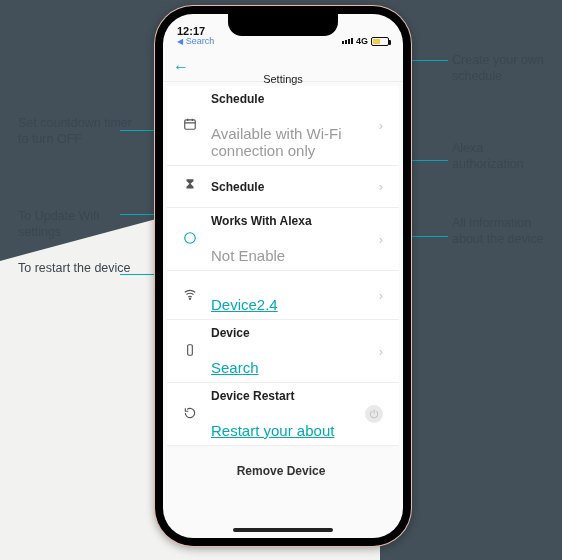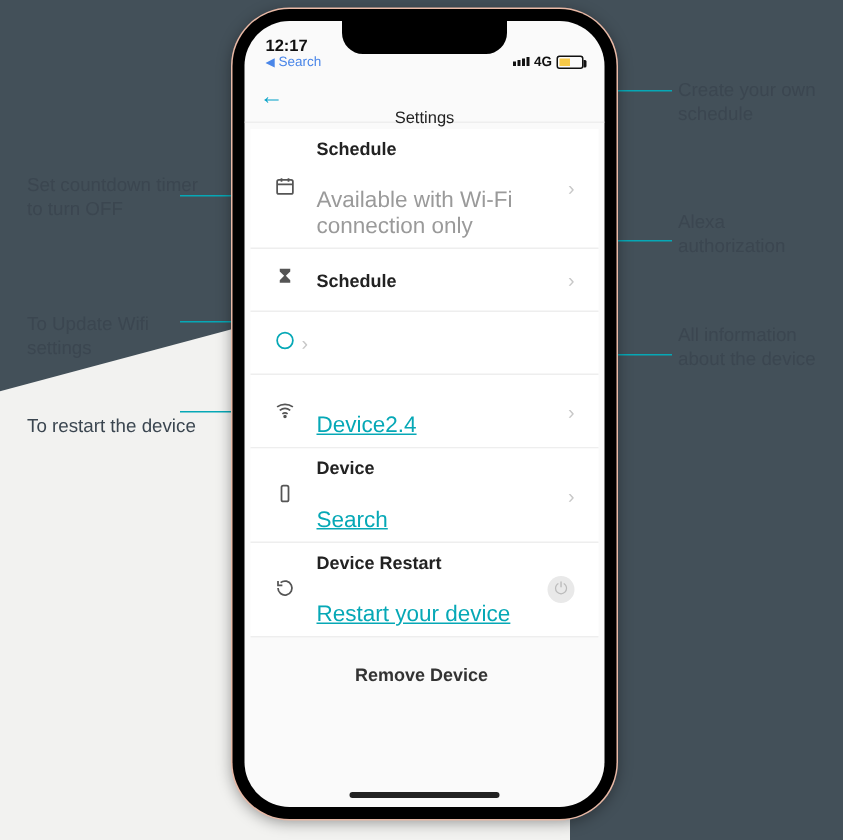--- a/index.html
+++ b/index.html
@@ -117,21 +117,21 @@
   
   svg { width:14px; height:14px; }
 </style>
 </head>
 <body>
 
 <div class="bg-light"></div>
 
 <div class="anno" style="left:18px; top:115px; max-width:120px;"><span>Set countdown timer to turn OFF</span></div>
 <div class="anno" style="left:18px; top:208px; max-width:120px;"><span>To Update Wifi settings</span></div>
-<div class="anno" style="left:18px; top:276px; max-width:120px;"><span>To restart the device</span></div>
+<div class="anno" style="left:18px; top:260px; max-width:120px;"><span>To restart the device</span></div>
 
 <div class="anno r" style="left:452px; top:52px; max-width:100px;"><span>Create your own schedule</span></div>
 <div class="anno r" style="left:452px; top:140px; max-width:100px;"><span>Alexa authorization</span></div>
 <div class="anno r" style="left:452px; top:215px; max-width:100px;"><span>All information about the device</span></div>
 
 <div class="anno-line v" style="left:298px; top:60px; height:38px;"></div>
 <div class="anno-line h" style="left:298px; top:60px; width:150px;"></div>
 
 <div class="anno-line h" style="left:392px; top:160px; width:56px;"></div>
 
@@ -200,20 +200,24 @@
         </div>
         <span class="chev">›</span>
       </div>
 
       <div class="row">
         <span class="icon">
           <svg viewBox="0 0 24 24" fill="none" stroke="#06a8b6" stroke-width="2">
               <circle cx="12" cy="12" r="9"></circle>
             </svg>
         </span>
+        <div class="txt">
+          <div class="label">Works With Alexa</div>
+          <div class="sub">Not Enable</div>
+        </div>
         <span class="chev">›</span>
       </div>
 
       <div class="row">
         <span class="icon">
           <svg viewBox="0 0 24 24" fill="none" stroke="#555" stroke-width="2">
               <path d="M3 9a15 15 0 0 1 18 0M6 13a10 10 0 0 1 12 0M9 17a5 5 0 0 1 6 0"></path>
               <circle cx="12" cy="20" r="1" fill="#555"></circle>
             </svg>
         </span>
@@ -237,21 +241,21 @@
       </div>
 
       <div class="row">
         <span class="icon">
           <svg viewBox="0 0 24 24" fill="none" stroke="#555" stroke-width="2">
               <path d="M4 12a8 8 0 1 0 3-6.2M4 4v5h5"></path>
             </svg>
         </span>
         <div class="txt">
           <div class="label">Device Restart</div>
-          <div class="sub link">Restart your device</div>
+          <div class="sub link">Restart your about</div>
         </div>
         <span class="restart-dot">⏻</span>
       </div>
 
       <div class="row center">
         <div class="label">Remove Device</div>
       </div>
     </div>
 
     <div class="home-ind"></div>

